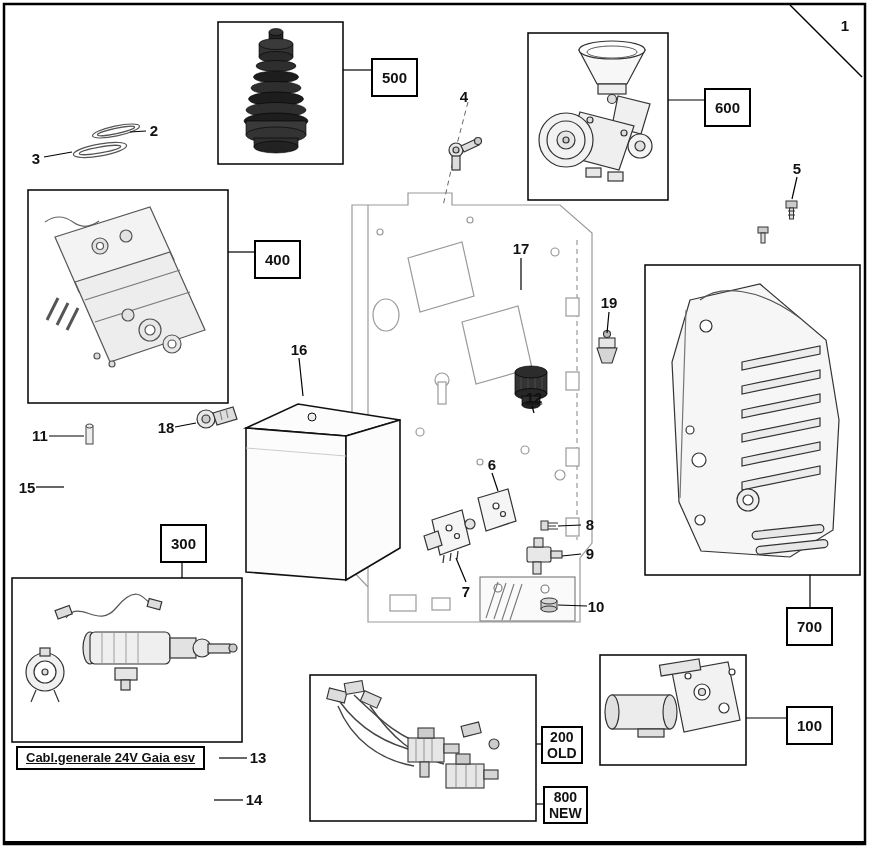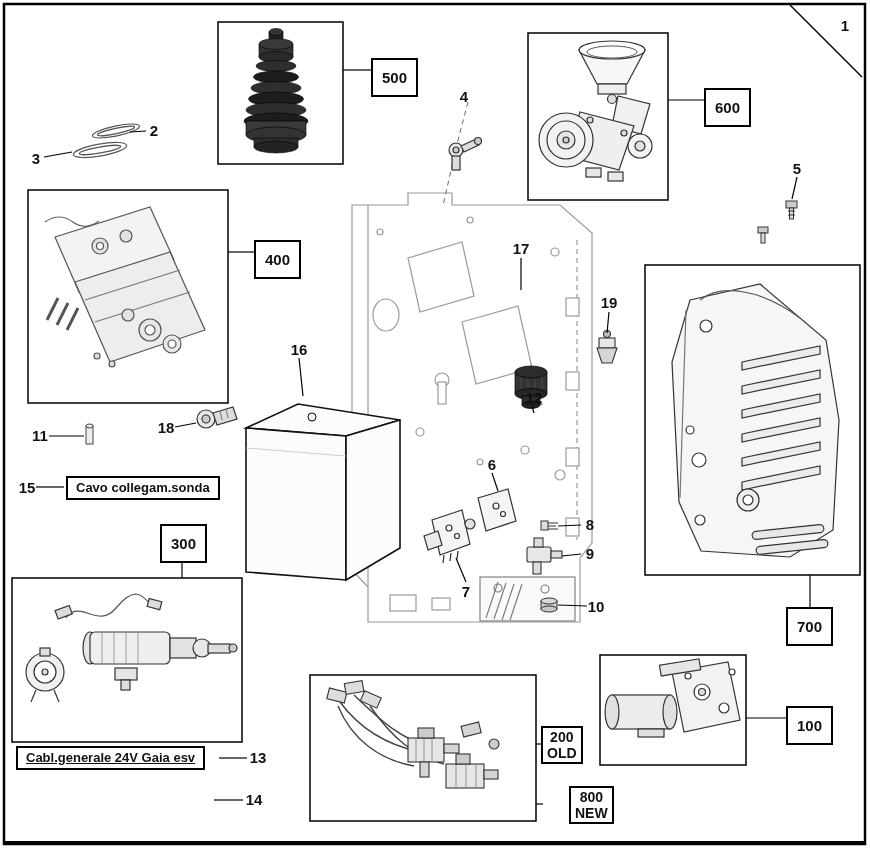--- a/index.html
+++ b/index.html
@@ -363,21 +363,20 @@
   <div class="ref-box" style="left:704px; top:88px;">600</div>
   <div class="ref-box" style="left:254px; top:240px;">400</div>
   <div class="ref-box" style="left:160px; top:524px;">300</div>
   <div class="ref-box" style="left:786px; top:607px;">700</div>
   <div class="ref-box" style="left:786px; top:706px;">100</div>
 
   <div class="ref-box two-line" style="left:541px; top:726px;">
     <span>200</span><br>
     <span>OLD</span>
   </div>
-  <div class="ref-box two-line" style="left:569px; top:786px;">
+  <div class="ref-box two-line" style="left:543px; top:786px;">
     <span>800</span><br>
     <span>NEW</span>
   </div>
 
-  <div class="text-box" style="left:66px; top:476px;">Cavo collegam.sonda</div>
   <div class="text-box" style="left:16px; top:746px;text-decoration:underline;">Cabl.generale 24V Gaia esv</div>
 
 </div>
 
 </body></html>

